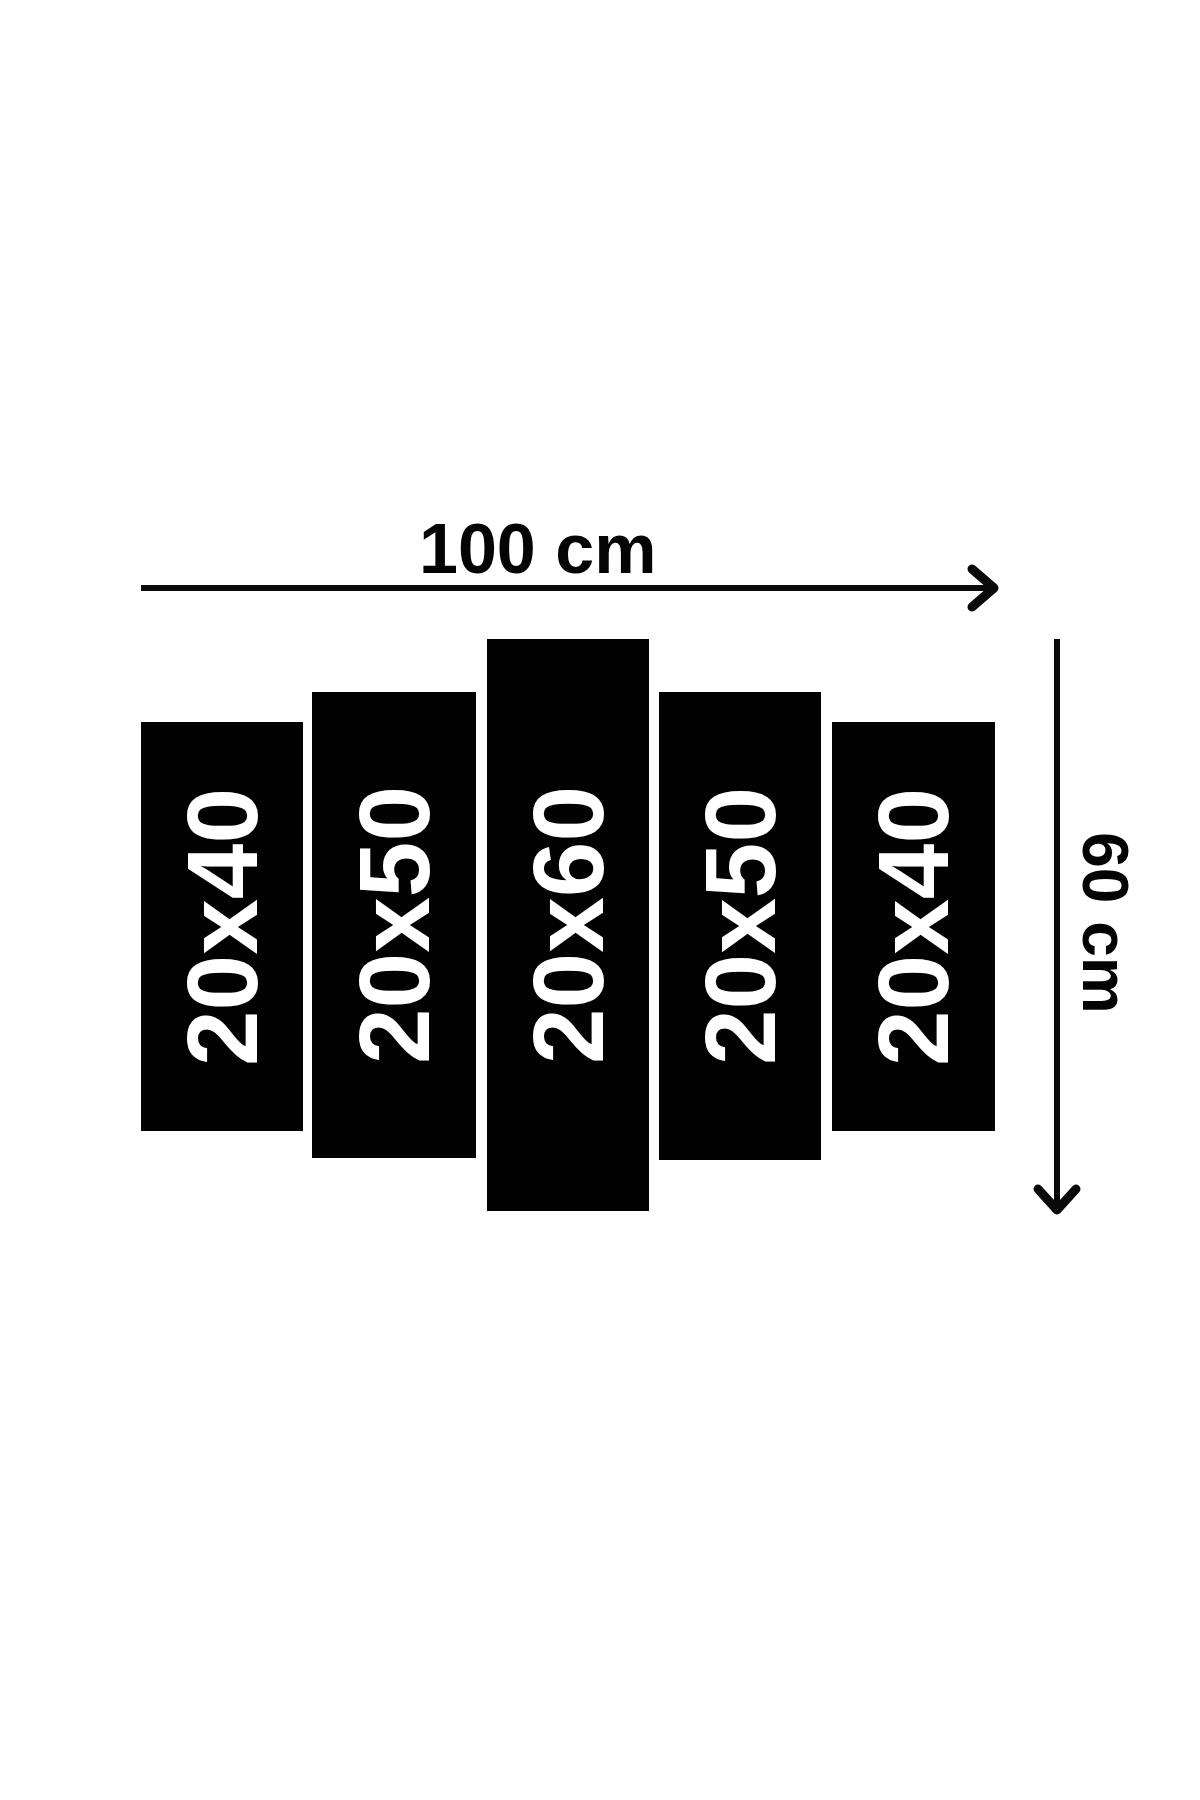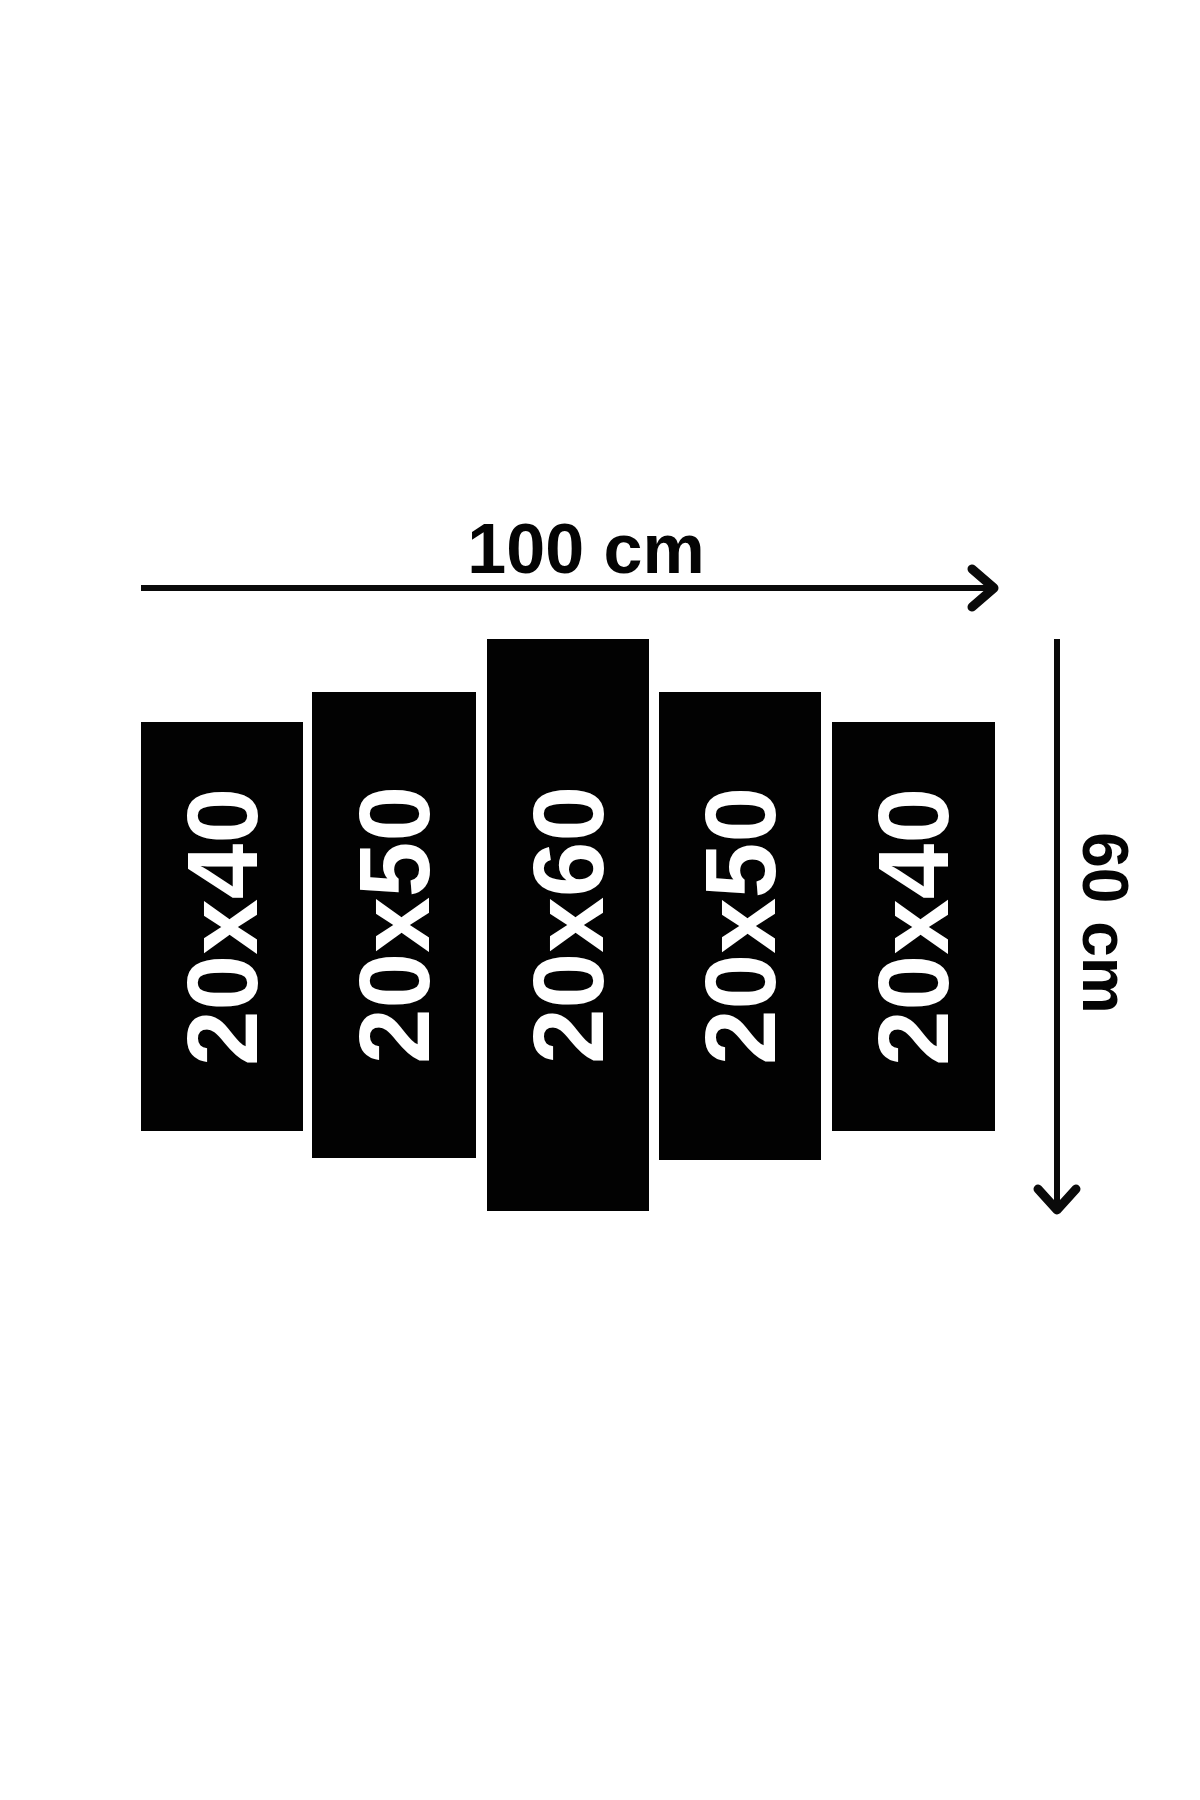--- a/index.html
+++ b/index.html
@@ -23,24 +23,24 @@
   }
 
   .dim-label {
     position: absolute;
     font-weight: bold;
     color: #040404;
     white-space: nowrap;
   }
 
   .dim-label.width {
-    left: 436px;
+    left: 419px;
     top: 514px;
     width: 300px;
-    text-align: center;
+    text-align: left;
     font-size: 70px;
     line-height: 70px;
   }
 
   .dim-label.height {
     left: 1105px;
     top: 923px;
     font-size: 64px;
     line-height: 64px;
     transform: translate(-50%, -50%) rotate(90deg);

